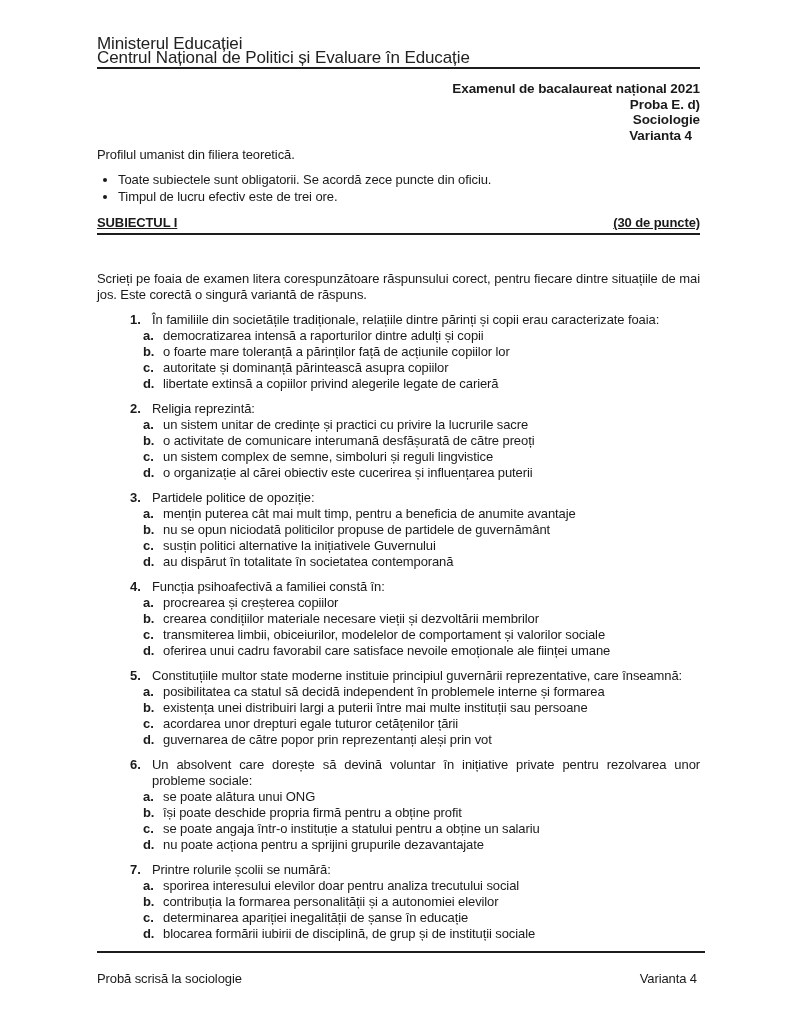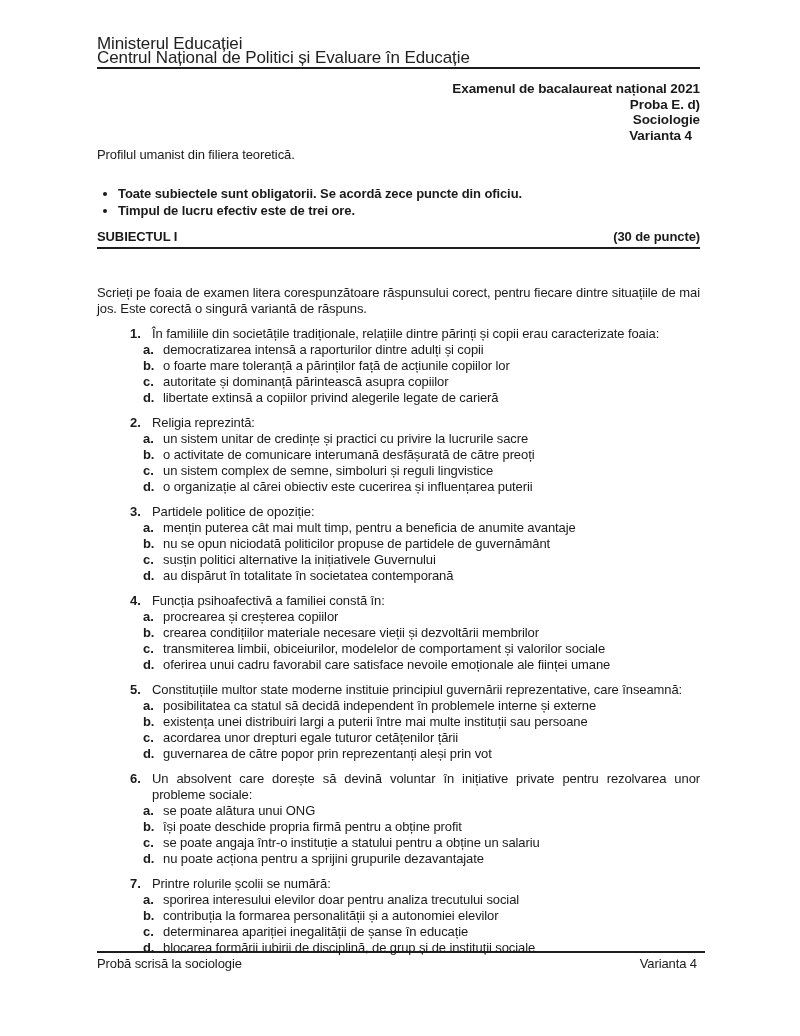--- a/index.html
+++ b/index.html
@@ -24,46 +24,47 @@
   .hdr-line { font-size: 17px; line-height: 13.5px; text-align: left; color: #222; }
   .hdr-rule { border: none; border-top: 2px solid #1d1d1d; margin-top: 3px; }
 
   
   .title-block { margin-top: 12px; }
   .title-line { font-size: 13.5px; line-height: 15.5px; font-weight: 700; text-align: right; }
   .variant-line { font-size: 13.5px; line-height: 16.5px; font-weight: 700; text-align: right; padding-right: 8px; }
   .profile-line { margin-top: 3px; line-height: 16.5px; }
 
   
-  .notes { margin-top: 21px; padding-left: 21px; list-style: disc; font-weight: 700; }
+  .notes { margin-top: 7px; padding-left: 21px; list-style: disc; font-weight: 400; }
   .notes li { line-height: 17px; }
 
   
   .sect-head {
     margin-top: 10px;
     display: flex; justify-content: space-between;
     font-weight: 700;
     border-bottom: 2px solid #1d1d1d;
     padding-bottom: 2px;
     line-height: 16px;
+    text-decoration: underline;
   }
   .instructions { text-align: justify; margin-top: 36px; }
 
   
   .question { margin-top: 9px; }
   .q-head { position: relative; padding-left: 55px; text-align: justify; }
   .q-num { position: absolute; left: 33px; top: 0; font-weight: 700; }
   .option { position: relative; padding-left: 66px; }
   .o-letter { position: absolute; left: 46px; top: 0; font-weight: 700; }
 
   
   .footer {
     position: absolute; left: 97px; right: 95px; top: 951px;
     border-top: 2px solid #1d1d1d;
-    padding-top: 3px;
+    padding-top: 18px;
     font-size: 13px; line-height: 16px;
   }
   .foot-row { display: flex; justify-content: space-between; }
   .foot-right { padding-right: 8px; }
   .foot-page { text-align: center; margin-top: 1px; }
 </style>
 </head>
 <body>
 
 <div class="page">
@@ -186,21 +187,21 @@
       </div>
     </div>
 
     <div class="question">
       <div class="q-head">
         <span class="q-num">5.</span>
         <span>Constituțiile multor state moderne instituie principiul guvernării reprezentative, care înseamnă:</span>
       </div>
       <div class="option">
         <span class="o-letter">a.</span>
-        <span>posibilitatea ca statul să decidă independent în problemele interne și externe</span>
+        <span>posibilitatea ca statul să decidă independent în problemele interne și formarea</span>
       </div>
       <div class="option">
         <span class="o-letter">b.</span>
         <span>existența unei distribuiri largi a puterii între mai multe instituții sau persoane</span>
       </div>
       <div class="option">
         <span class="o-letter">c.</span>
         <span>acordarea unor drepturi egale tuturor cetățenilor țării</span>
       </div>
       <div class="option">

